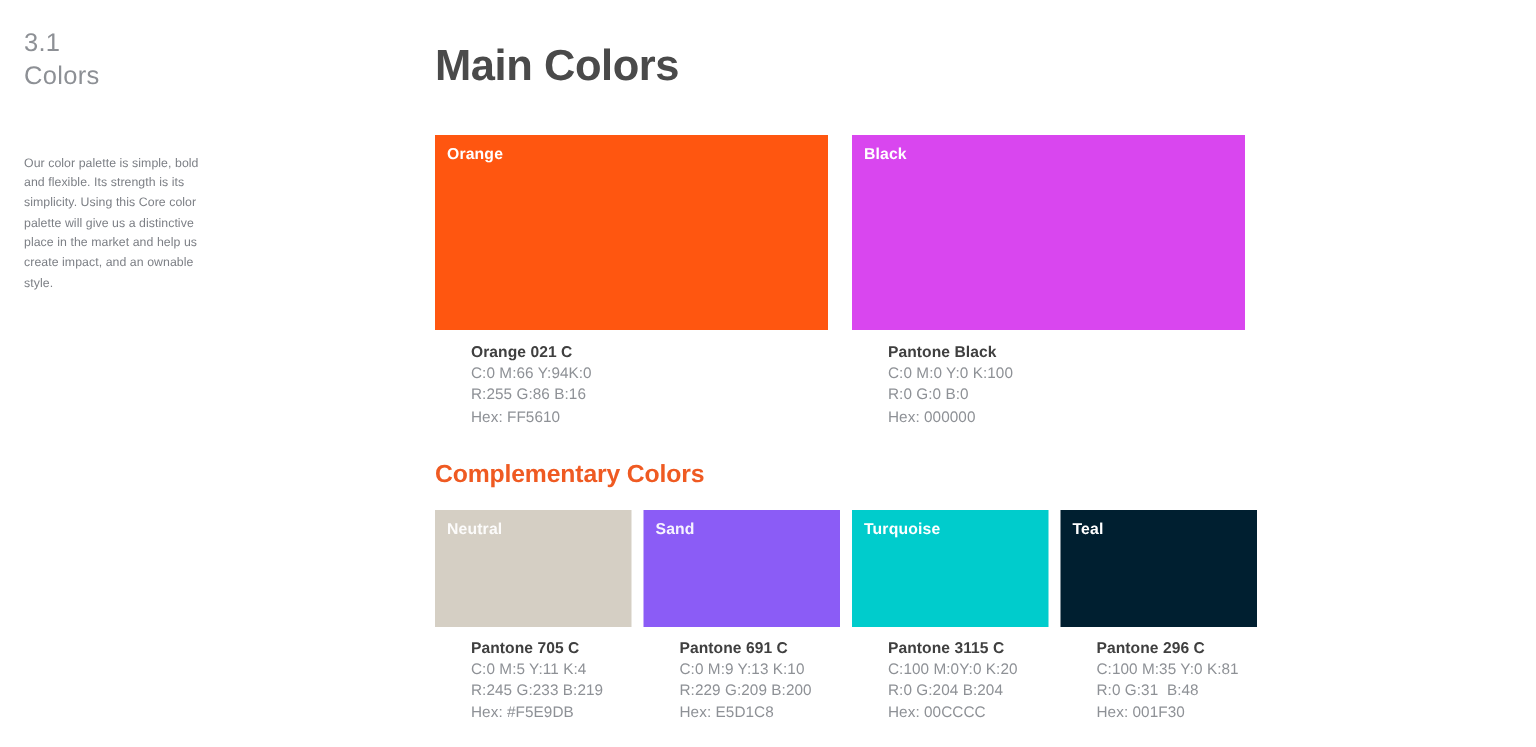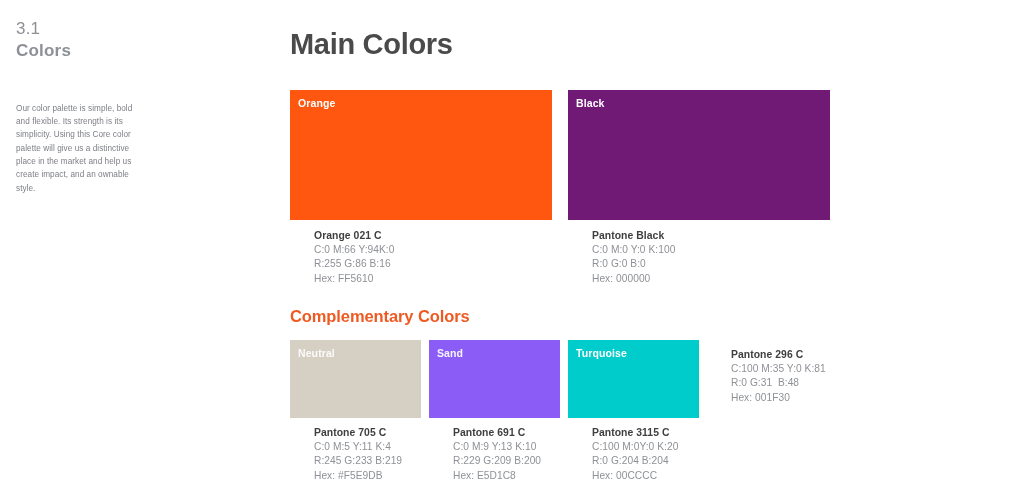--- a/index.html
+++ b/index.html
@@ -34,21 +34,21 @@
     color: #8d9095;
     letter-spacing: 0.2px;
     line-height: 1.32;
     font-weight: 400;
   }
   .sec-title {
     font-size: 17px;
     color: #8d9095;
     letter-spacing: 0.2px;
     line-height: 1.32;
-    font-weight: 700;
+    font-weight: 400;
   }
   .sidebar-desc {
     margin-top: 39px;
     font-size: 8.2px;
     line-height: 1.62;
     color: #7c7f85;
     max-width: 128px;
     letter-spacing: 0.05px;
   }
 
@@ -171,21 +171,21 @@
         </div>
         <div class="spec">
           <div class="spec-name">Orange 021 C</div>
           <div class="spec-line">C:0 M:66 Y:94K:0</div>
           <div class="spec-line">R:255 G:86 B:16</div>
           <div class="spec-line">Hex: FF5610</div>
         </div>
       </div>
 
       <div class="main-card">
-        <div class="main-chip" id="chip-main-1" style="background: #701a75;">
+        <div class="main-chip" id="chip-main-1" style="background: #d946ef;">
           <span class="chip-label">Black</span>
         </div>
         <div class="spec">
           <div class="spec-name">Pantone Black</div>
           <div class="spec-line">C:0 M:0 Y:0 K:100</div>
           <div class="spec-line">R:0 G:0 B:0</div>
           <div class="spec-line">Hex: 000000</div>
         </div>
       </div>
 
@@ -225,20 +225,23 @@
         </div>
         <div class="spec">
           <div class="spec-name">Pantone 3115 C</div>
           <div class="spec-line">C:100 M:0Y:0 K:20</div>
           <div class="spec-line">R:0 G:204 B:204</div>
           <div class="spec-line">Hex: 00CCCC</div>
         </div>
       </div>
 
       <div class="comp-card">
+        <div class="comp-chip" id="chip-comp-3" style="background: rgb(0, 31, 48);">
+          <span class="chip-label">Teal</span>
+        </div>
         <div class="spec">
           <div class="spec-name">Pantone 296 C</div>
           <div class="spec-line">C:100 M:35 Y:0 K:81</div>
           <div class="spec-line">R:0 G:31  B:48</div>
           <div class="spec-line">Hex: 001F30</div>
         </div>
       </div>
 
     </div>
 

